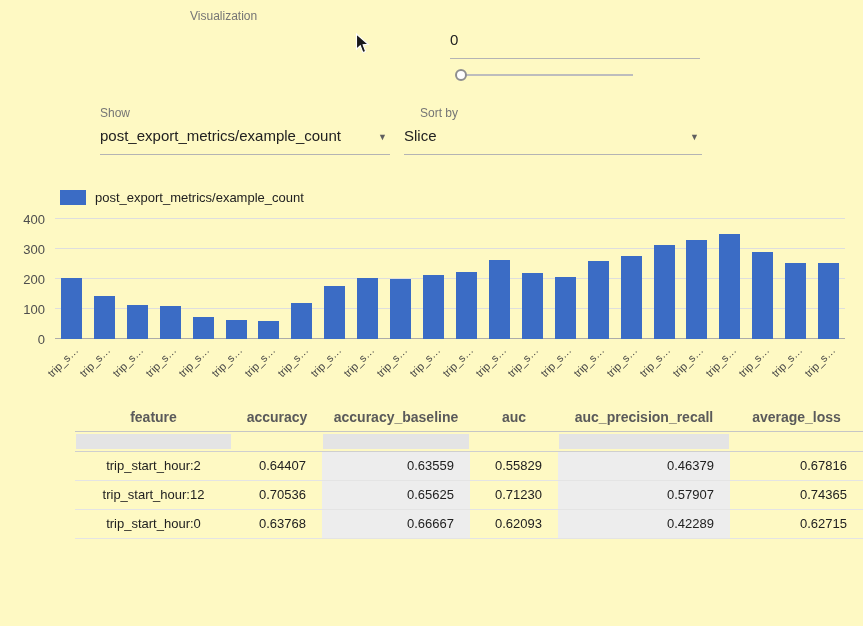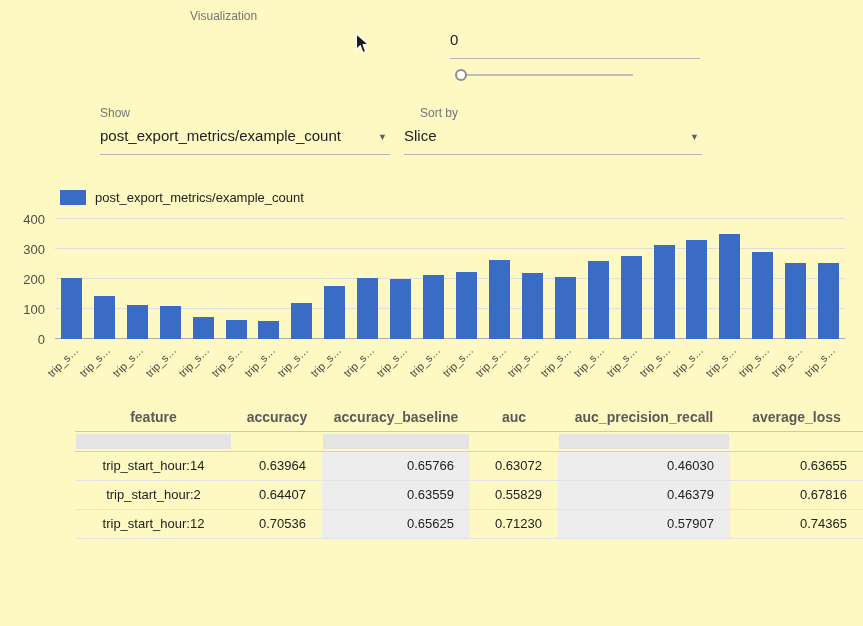--- a/index.html
+++ b/index.html
@@ -303,39 +303,39 @@
           </td>
           <td class="c3 filter-cell"></td>
           <td class="c4 filter-cell">
             <div class="filter-box"></div>
           </td>
           <td class="c5 filter-cell"></td>
         </tr>
     </thead>
     <tbody>
         <tr>
-          <td class="c0 feature">trip_start_hour:14</td>
-          <td class="c1 num">0.63964</td>
-          <td class="c2 num shaded">0.65766</td>
-          <td class="c3 num">0.63072</td>
-          <td class="c4 num shaded">0.46030</td>
-          <td class="c5 num">0.63655</td>
-        </tr>
-        <tr>
           <td class="c0 feature">trip_start_hour:2</td>
           <td class="c1 num">0.64407</td>
           <td class="c2 num shaded">0.63559</td>
           <td class="c3 num">0.55829</td>
           <td class="c4 num shaded">0.46379</td>
           <td class="c5 num">0.67816</td>
         </tr>
         <tr>
           <td class="c0 feature">trip_start_hour:12</td>
           <td class="c1 num">0.70536</td>
           <td class="c2 num shaded">0.65625</td>
           <td class="c3 num">0.71230</td>
           <td class="c4 num shaded">0.57907</td>
           <td class="c5 num">0.74365</td>
         </tr>
+        <tr>
+          <td class="c0 feature">trip_start_hour:0</td>
+          <td class="c1 num">0.63768</td>
+          <td class="c2 num shaded">0.66667</td>
+          <td class="c3 num">0.62093</td>
+          <td class="c4 num shaded">0.42289</td>
+          <td class="c5 num">0.62715</td>
+        </tr>
       </tbody>
   </table>
 
 </div>
 
 </body></html>

